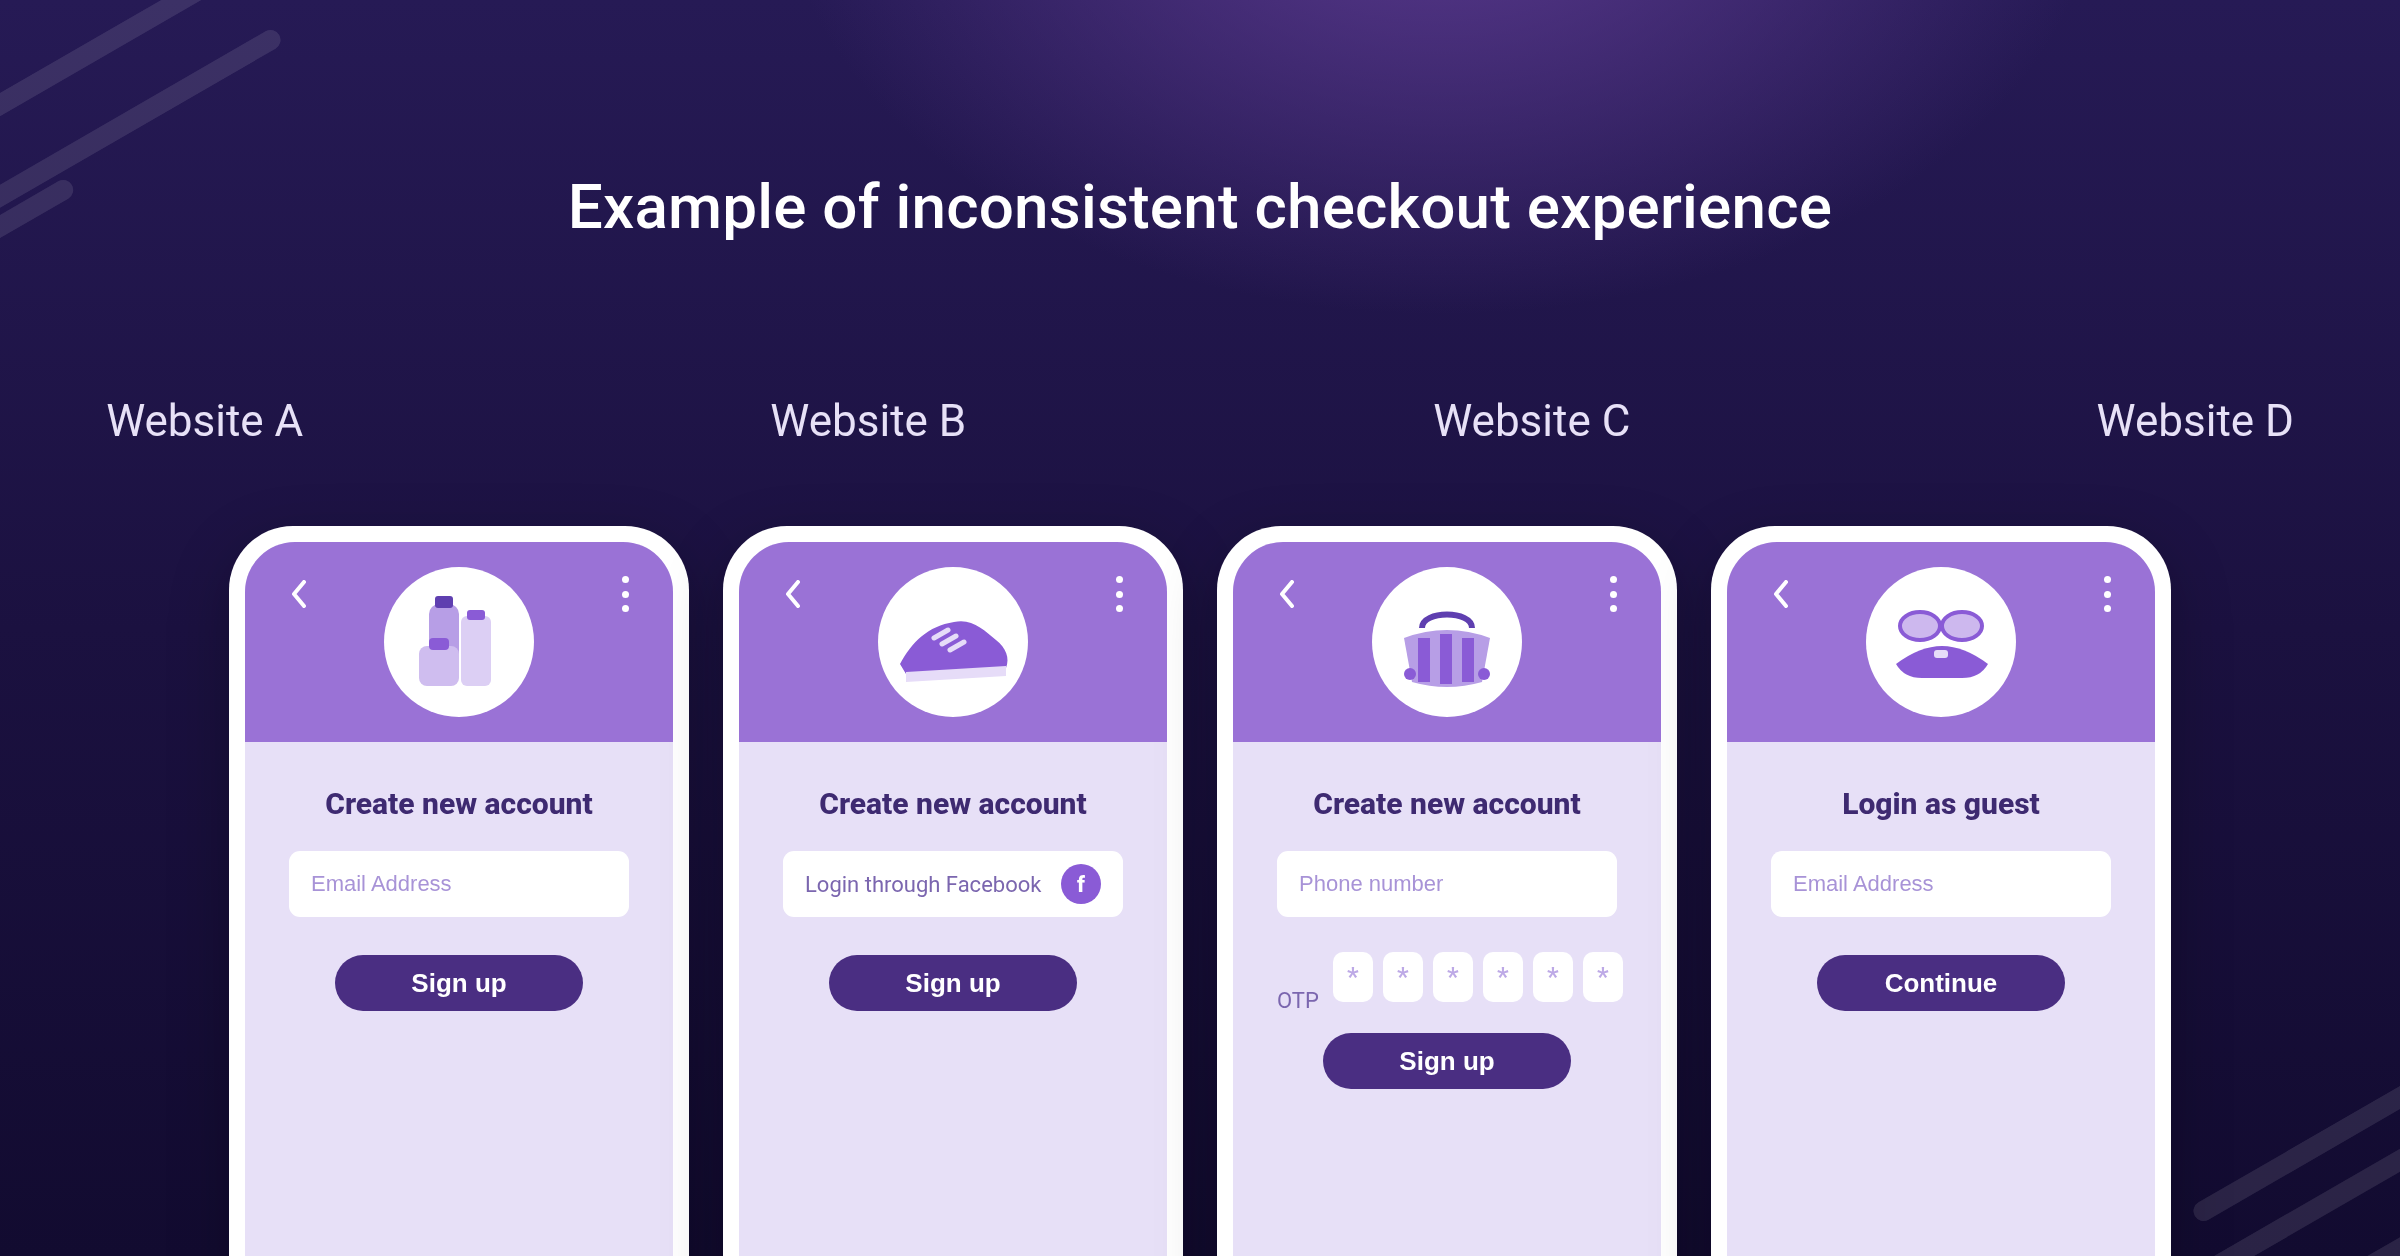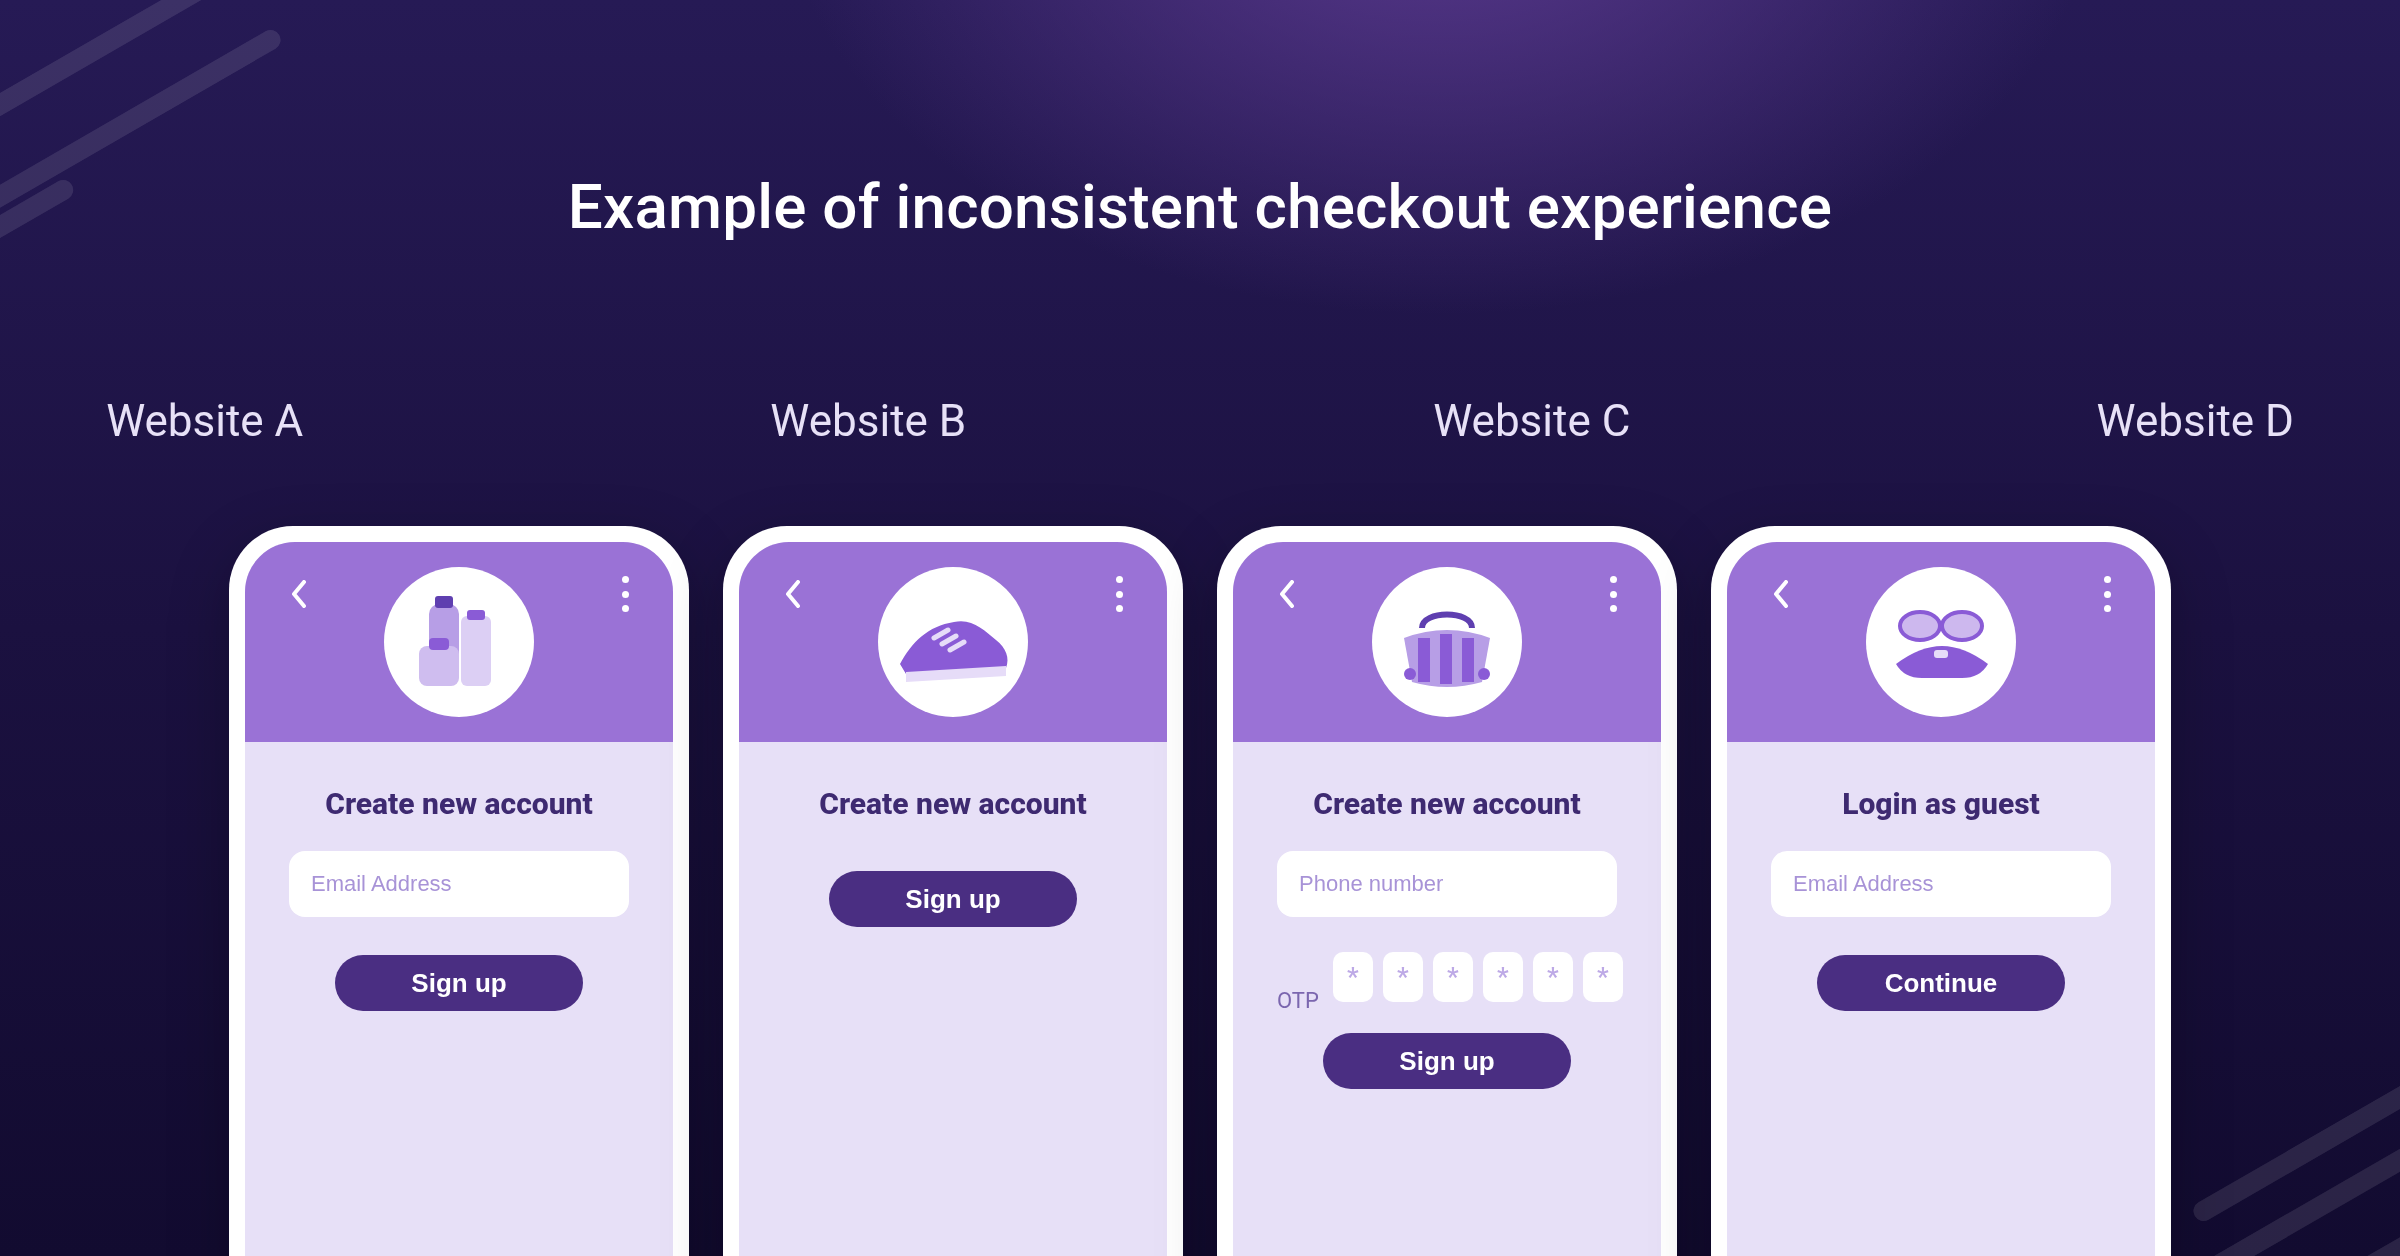--- a/index.html
+++ b/index.html
@@ -124,21 +124,21 @@
     color: #3e2a71;
     font-size: 30px;
     font-weight: 800;
     margin-bottom: 30px;
   }
 
   .field {
     width: 100%;
     height: 66px;
     background: #ffffff;
-    border-radius: 16px;
+    border-radius: 11px;
     display: flex;
     align-items: center;
     padding: 0 22px;
     margin-bottom: 18px;
   }
   .field input {
     border: 0; outline: 0; width: 100%;
     font-size: 22px; color: #7b66af;
     background: transparent;
   }
@@ -255,20 +255,24 @@
         <div class="avatar">
           <svg class="icon" width="130" height="120" viewBox="0 0 130 120">
             <path d="M12 82 C 24 60, 40 44, 66 40 C 84 36, 96 48, 108 58 C 118 66, 122 76, 118 86 L 18 92 Z" fill="#8a5bd6"></path>
             <path d="M18 90 L118 84 L118 94 L18 100 Z" fill="#e6dcf8"></path>
             <path d="M46 56 L60 48 M54 62 L68 54 M62 68 L76 60" stroke="#e6dcf8" stroke-width="5" stroke-linecap="round"></path>
           </svg>
         </div>
       </div>
       <div class="content">
         <div class="heading">Create new account</div>
+        <div class="field">
+          <span style="color:#7b66af;font-size:22px;flex:1;">Login through Facebook</span>
+          <span class="chip facebook">f</span>
+        </div>
         <button class="btn">Sign up</button>
       </div>
     </div>
   </div>
 
   <div class="phone">
     <div class="screen">
       <div class="header">
         <div class="back">
           <svg class="icon" width="24" height="28" viewBox="0 0 24 28">

